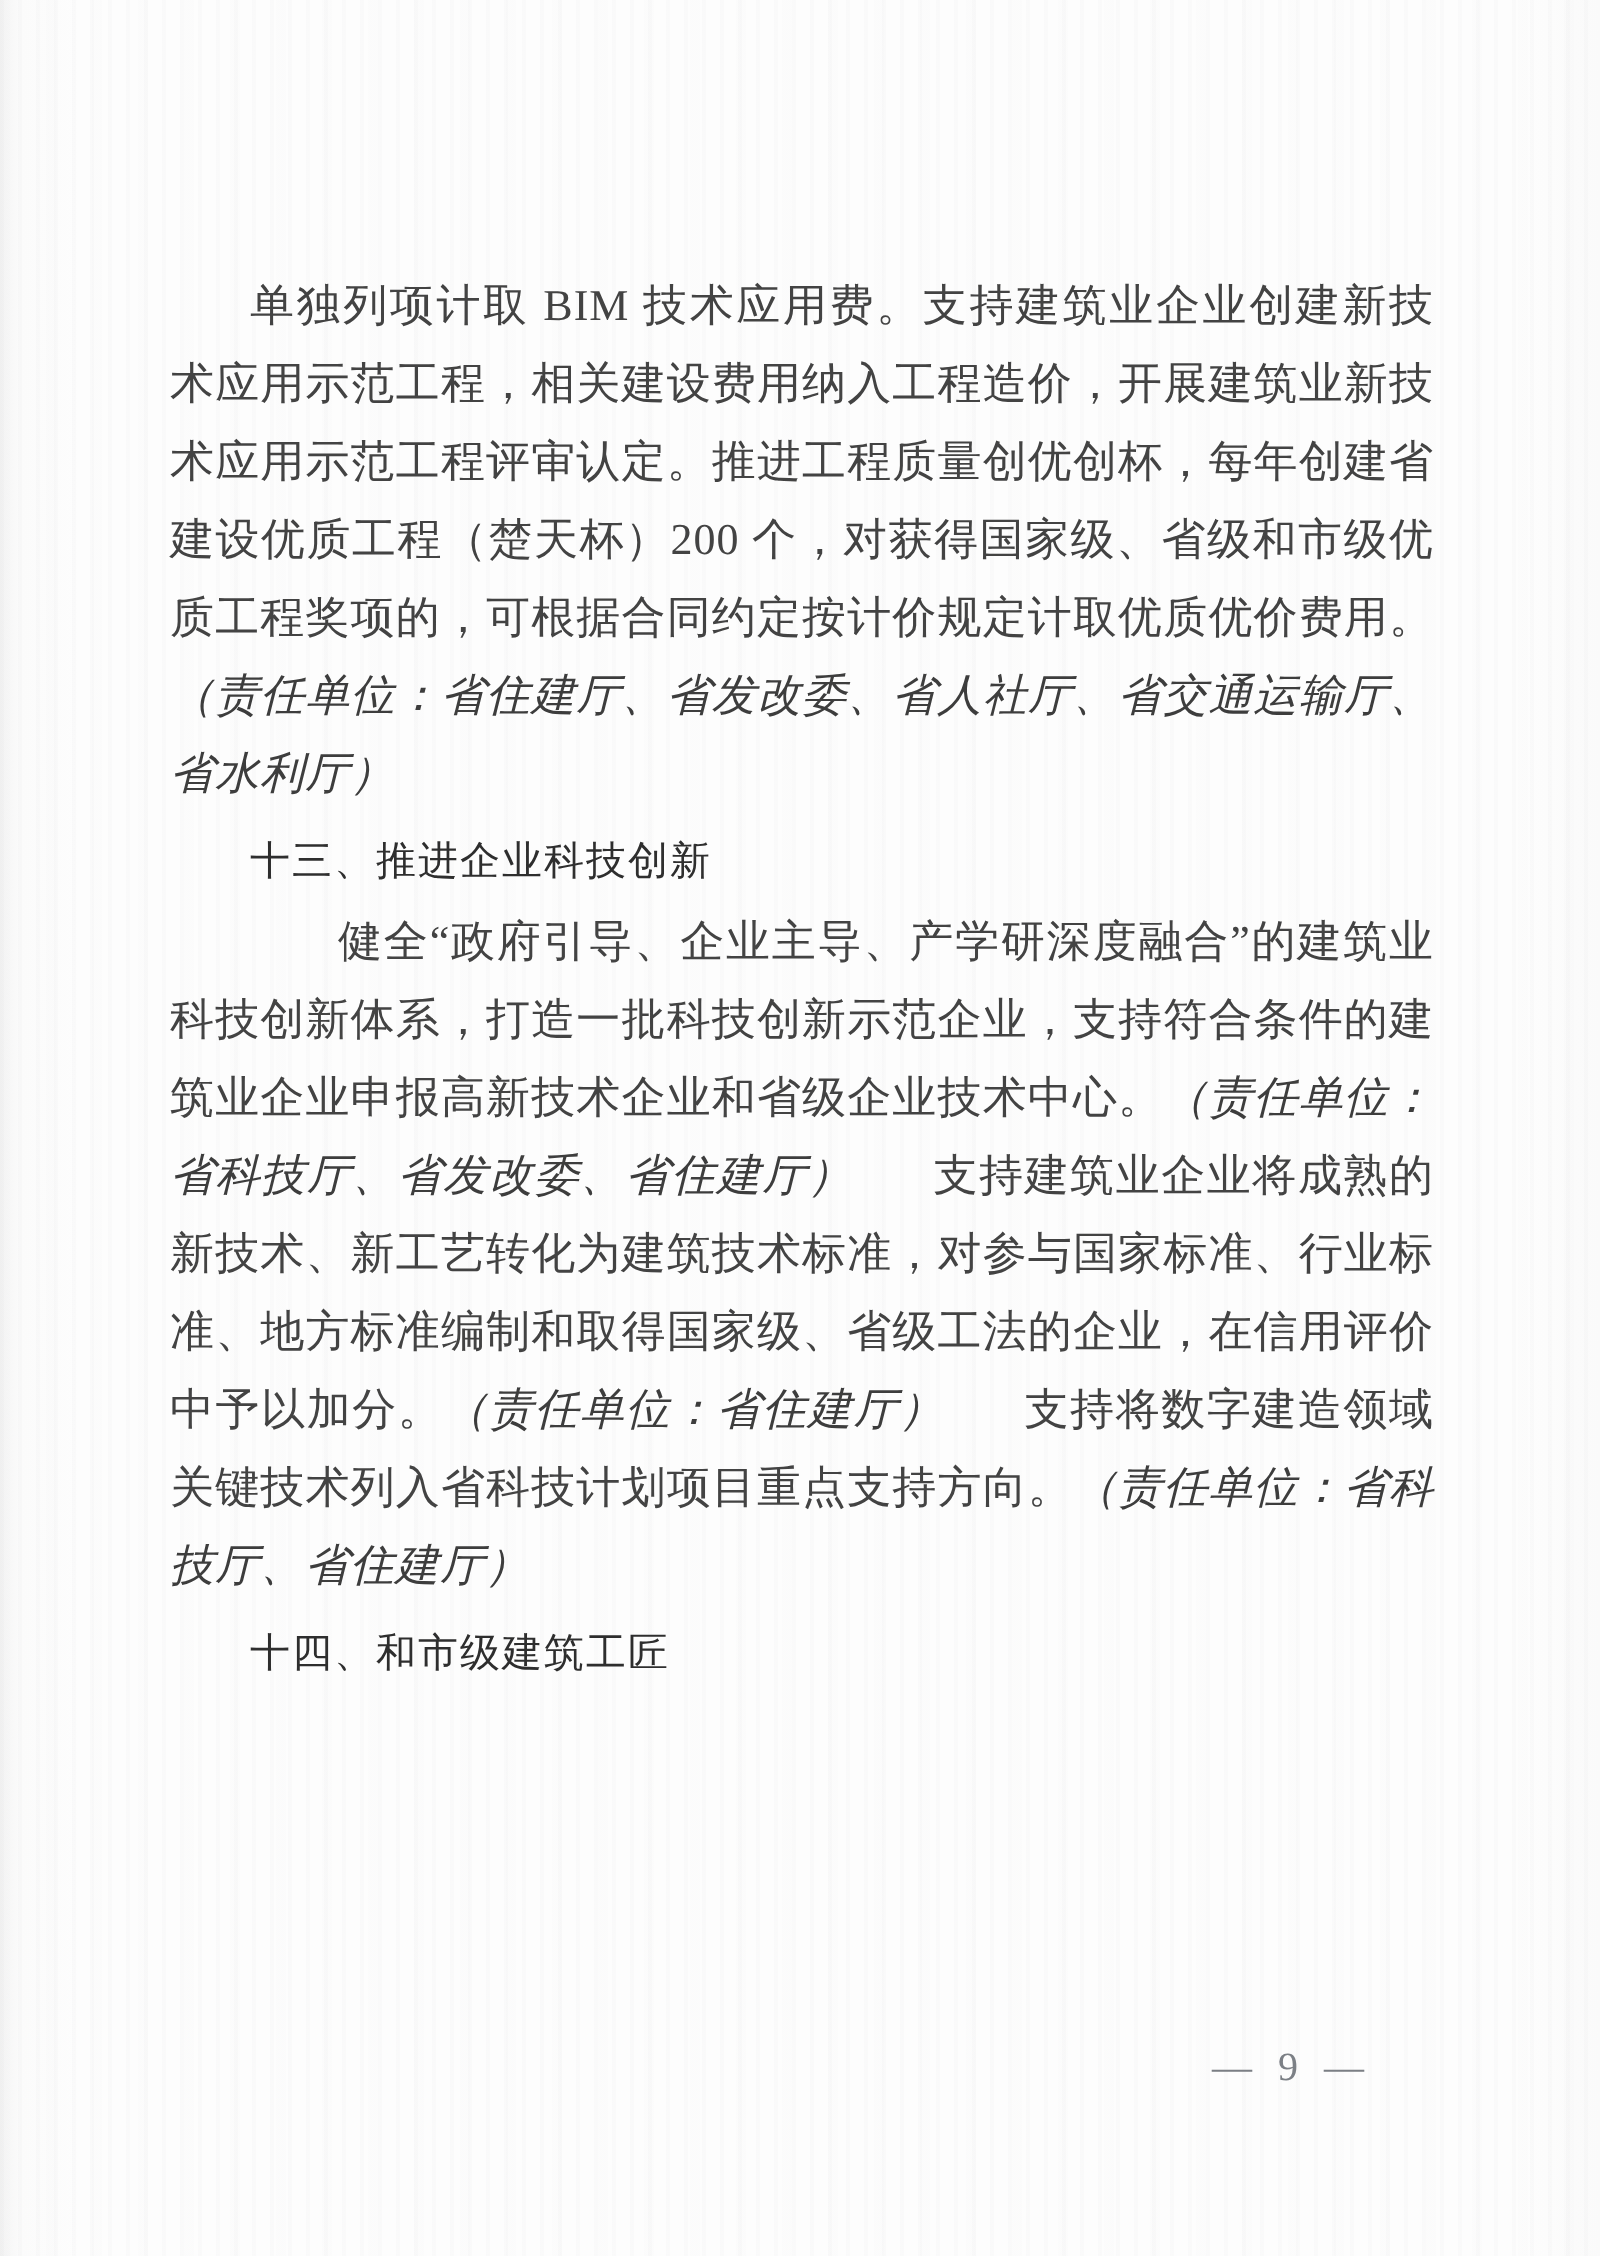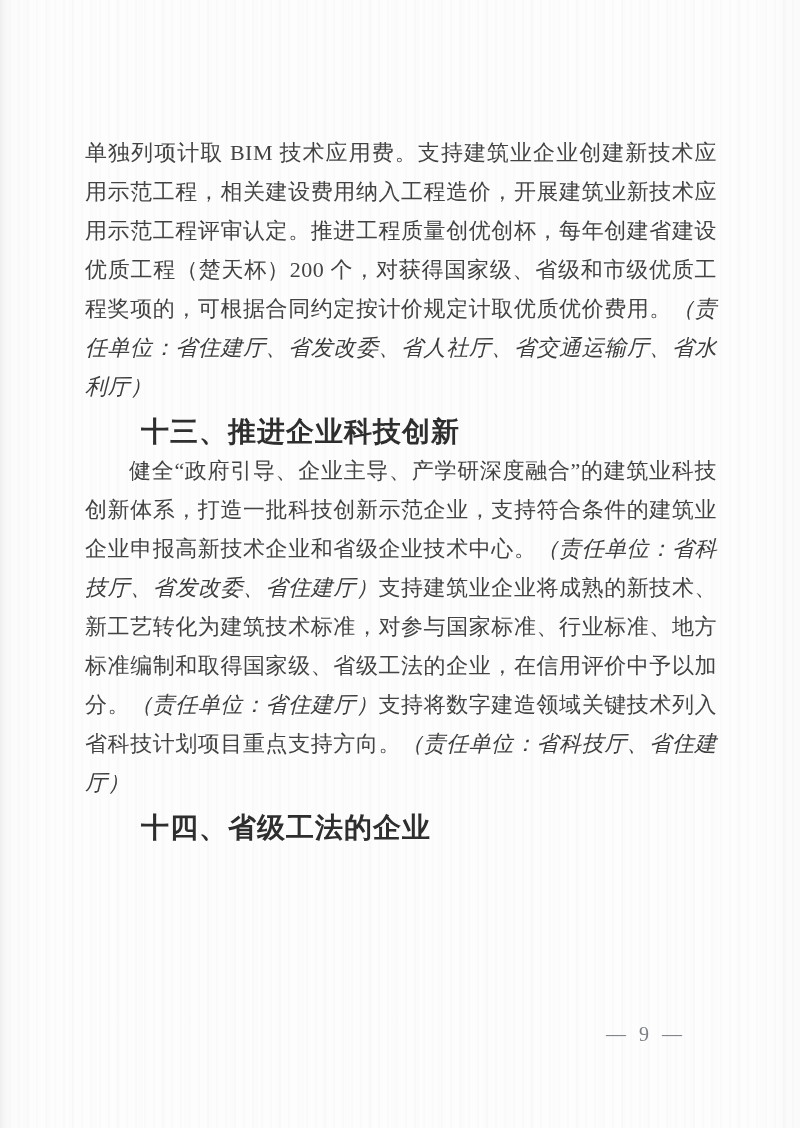--- a/index.html
+++ b/index.html
@@ -46,30 +46,31 @@
   }
   .body-para {
     margin: 0;
     text-indent: 2em;
   }
   .body-para.no-indent {
     text-indent: 0;
   }
   .heading {
     margin: 6px 0 0 0;
-    font-size: 28px;
+    font-size: 20px;
     line-height: 39px;
-    font-weight: bold;
+    font-weight: normal;
     color: #2e2e2e;
     text-indent: 2em;
     font-family: "Liberation Sans", "DejaVu Sans", sans-serif;
     letter-spacing: 1px;
   }
   .run-normal {
     font-style: normal;
+    margin-left: 40px;
   }
   .run-kai {
     font-style: italic;
     color: #3d3d3d;
   }
   .page-number {
     position: absolute;
     top: 1022px;
     left: 598px;
     width: 96px;
@@ -87,18 +88,18 @@
 <div class="page">
   <div class="scan-texture"></div>
 
   <div class="content">
     <p class="body-para no-indent"><span class="run-normal">单独列项计取 BIM 技术应用费。支持建筑业企业创建新技术应用示范工程，相关建设费用纳入工程造价，开展建筑业新技术应用示范工程评审认定。推进工程质量创优创杯，每年创建省建设优质工程（楚天杯）200 个，对获得国家级、省级和市级优质工程奖项的，可根据合同约定按计价规定计取优质优价费用。</span><span class="run-kai">（责任单位：省住建厅、省发改委、省人社厅、省交通运输厅、省水利厅）</span></p>
 
     <h2 class="heading">十三、推进企业科技创新</h2>
 
     <p class="body-para"><span class="run-normal">健全“政府引导、企业主导、产学研深度融合”的建筑业科技创新体系，打造一批科技创新示范企业，支持符合条件的建筑业企业申报高新技术企业和省级企业技术中心。</span><span class="run-kai">（责任单位：省科技厅、省发改委、省住建厅）</span><span class="run-normal">支持建筑业企业将成熟的新技术、新工艺转化为建筑技术标准，对参与国家标准、行业标准、地方标准编制和取得国家级、省级工法的企业，在信用评价中予以加分。</span><span class="run-kai">（责任单位：省住建厅）</span><span class="run-normal">支持将数字建造领域关键技术列入省科技计划项目重点支持方向。</span><span class="run-kai">（责任单位：省科技厅、省住建厅）</span></p>
 
-    <h2 class="heading">十四、省级工法的企业</h2>
+    <h2 class="heading">十四、和市级建筑工匠</h2>
 
   </div>
 
   <div class="page-number">— 9 —</div>
 </div>
 
 </body></html>

